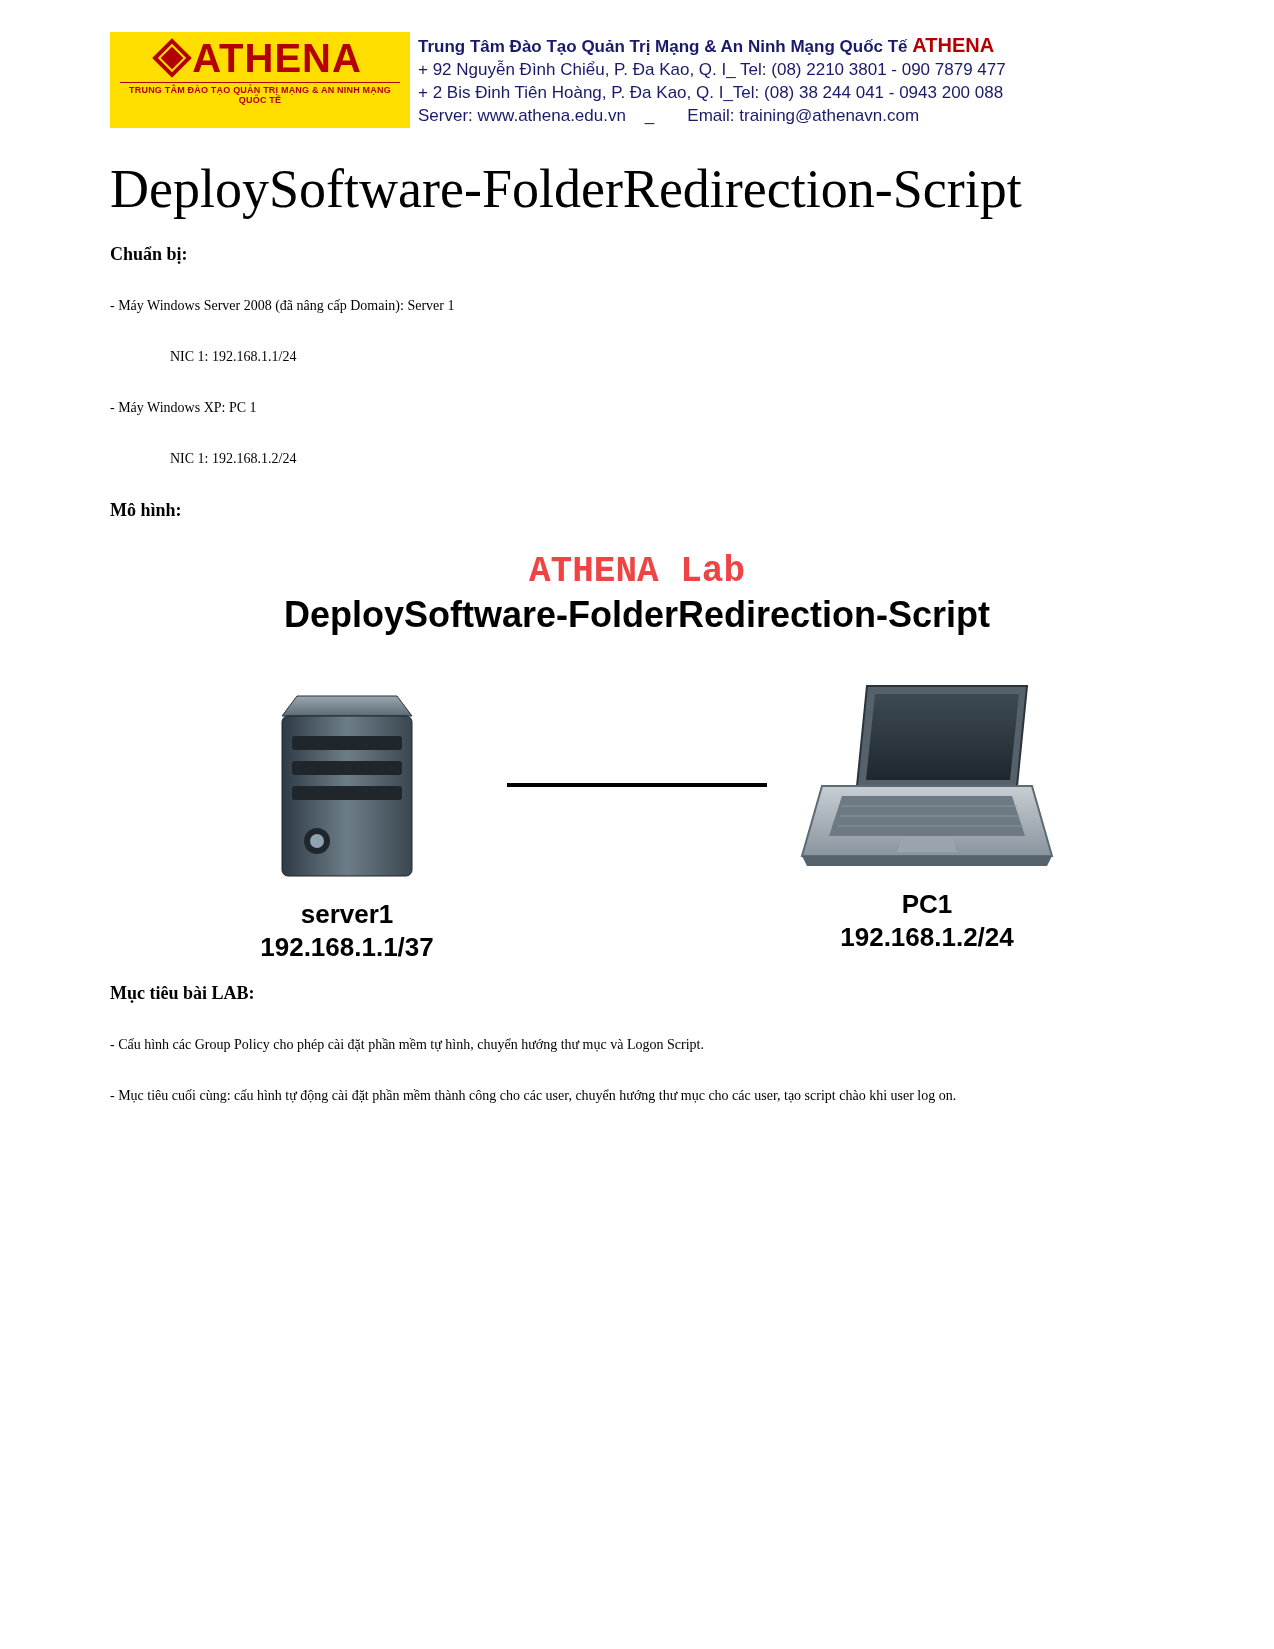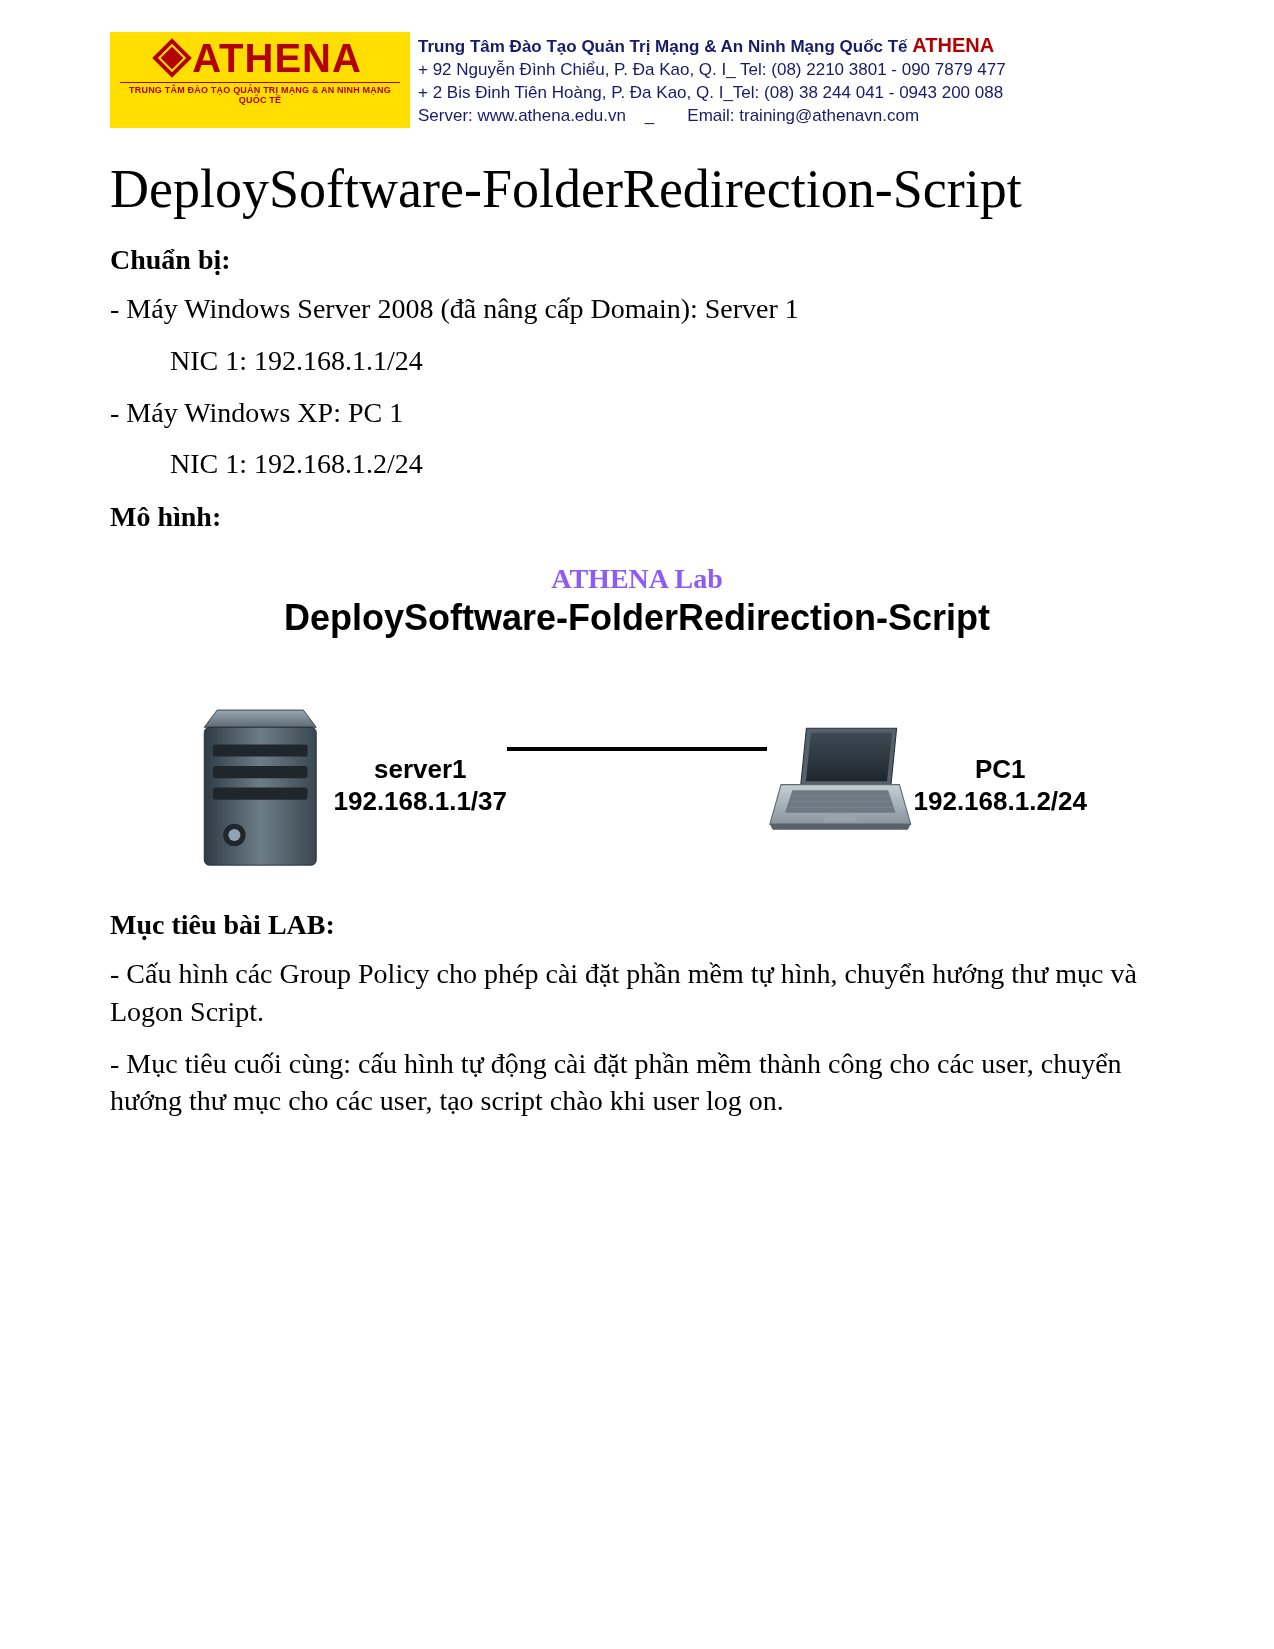--- a/index.html
+++ b/index.html
@@ -86,57 +86,58 @@
   .header-info .thin { font-weight: normal; }
   
   h1.title {
     font-weight: normal;
     font-size: 54px;
     margin: 30px 0 24px 0;
     line-height: 1.15;
   }
   .section-label {
     font-weight: bold;
-    font-size: 28px;
+    font-size: 18px;
     margin: 18px 0 10px 0;
   }
   .body-text {
-    font-size: 28px;
-    margin: 14px 0;
+    font-size: 14px;
+    margin: 32px 0;
     line-height: 1.35;
   }
   .indent {
     padding-left: 60px;
   }
   
   .diagram {
     margin: 30px 0 20px 0;
     text-align: center;
   }
   .diag-title {
-    font-family: Liberation Serif, serif;
-    font-weight: 900;
-    font-size: 28px;
-    color: #8b5cf6;
+    font-family: Liberation Mono, monospace;
+    font-weight: 900;
+    font-size: 36px;
+    color: #ef4444;
   }
   .diag-sub {
     font-family: Arial, sans-serif;
     font-weight: 900;
     font-size: 36px;
     margin-top: 2px;
   }
   .diag-row {
     display: flex;
     align-items: center;
     justify-content: center;
     margin-top: 30px;
     gap: 0;
   }
   .node {
     display: flex;
+    flex-direction: column;
     align-items: center;
     width: 320px;
   }
   .connector {
     flex: 0 0 260px;
     height: 4px;
     background: #000;
     margin-top: -60px;
   }
   .node-label {

